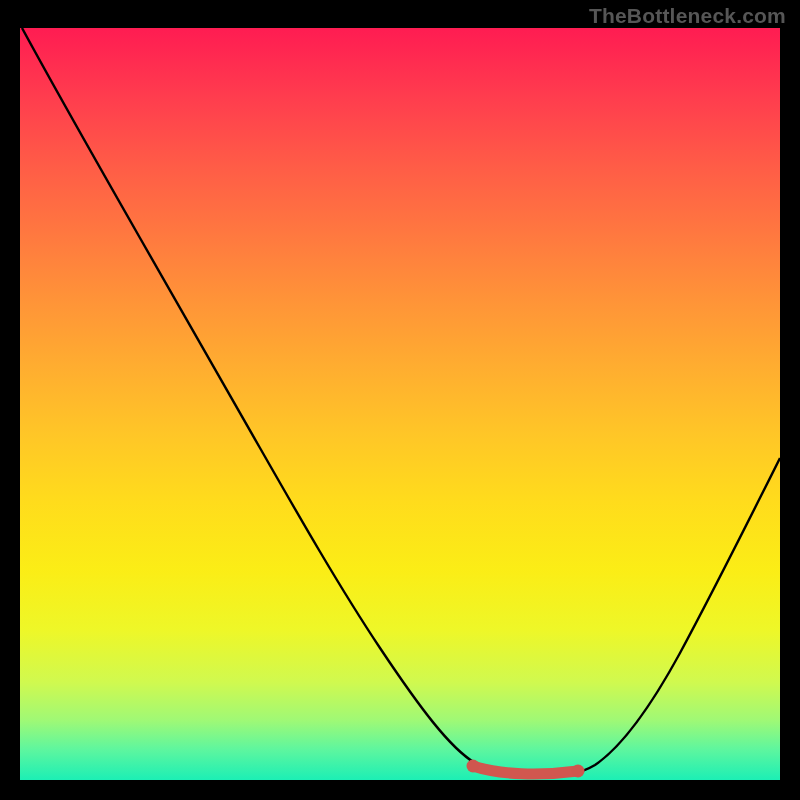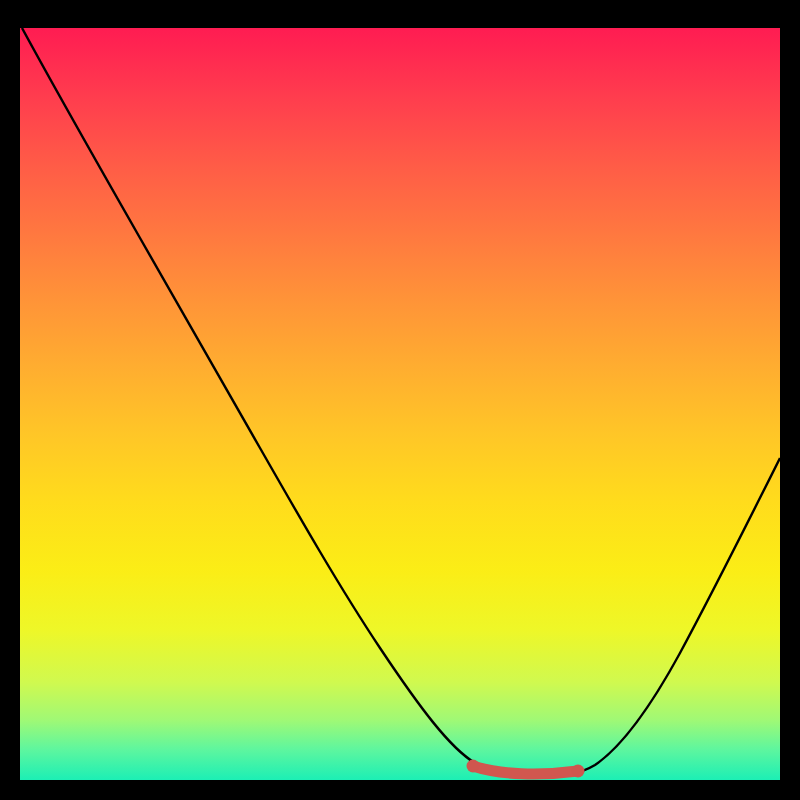--- a/index.html
+++ b/index.html
@@ -68,20 +68,21 @@
     stroke: #000;
     stroke-width: 2.4;
     fill: none;
   }
 </style>
 </head>
 <body>
 
 <div class="frame">
 
+  <div class="watermark">TheBottleneck.com</div>
 
   <div class="plot-area">
     <svg class="curve" viewBox="0 0 760 752" preserveAspectRatio="none">
 
       <path class="main-curve" d="M 2 0
                C 40 70, 80 140, 120 210
                C 160 280, 200 350, 240 420
                C 280 490, 320 560, 360 620
                C 400 680, 430 720, 455 735
                C 475 745, 495 748, 520 748

